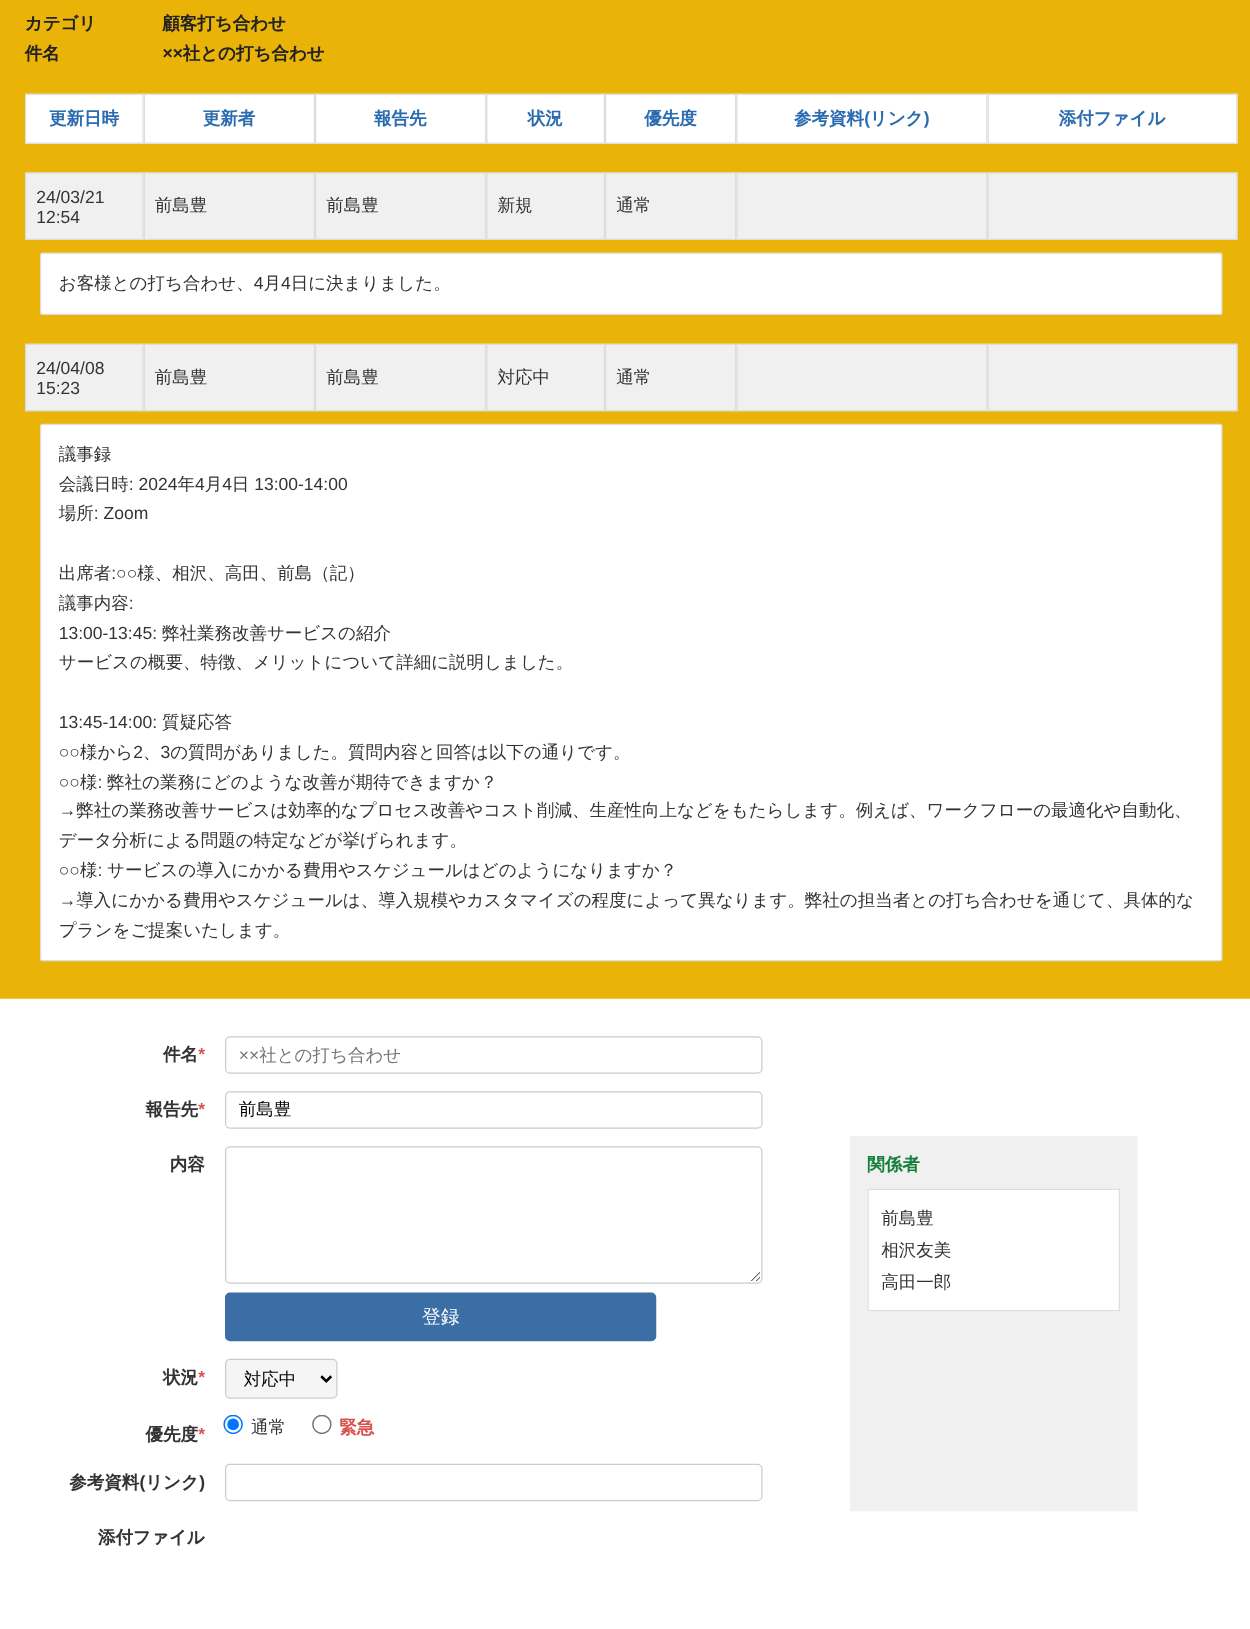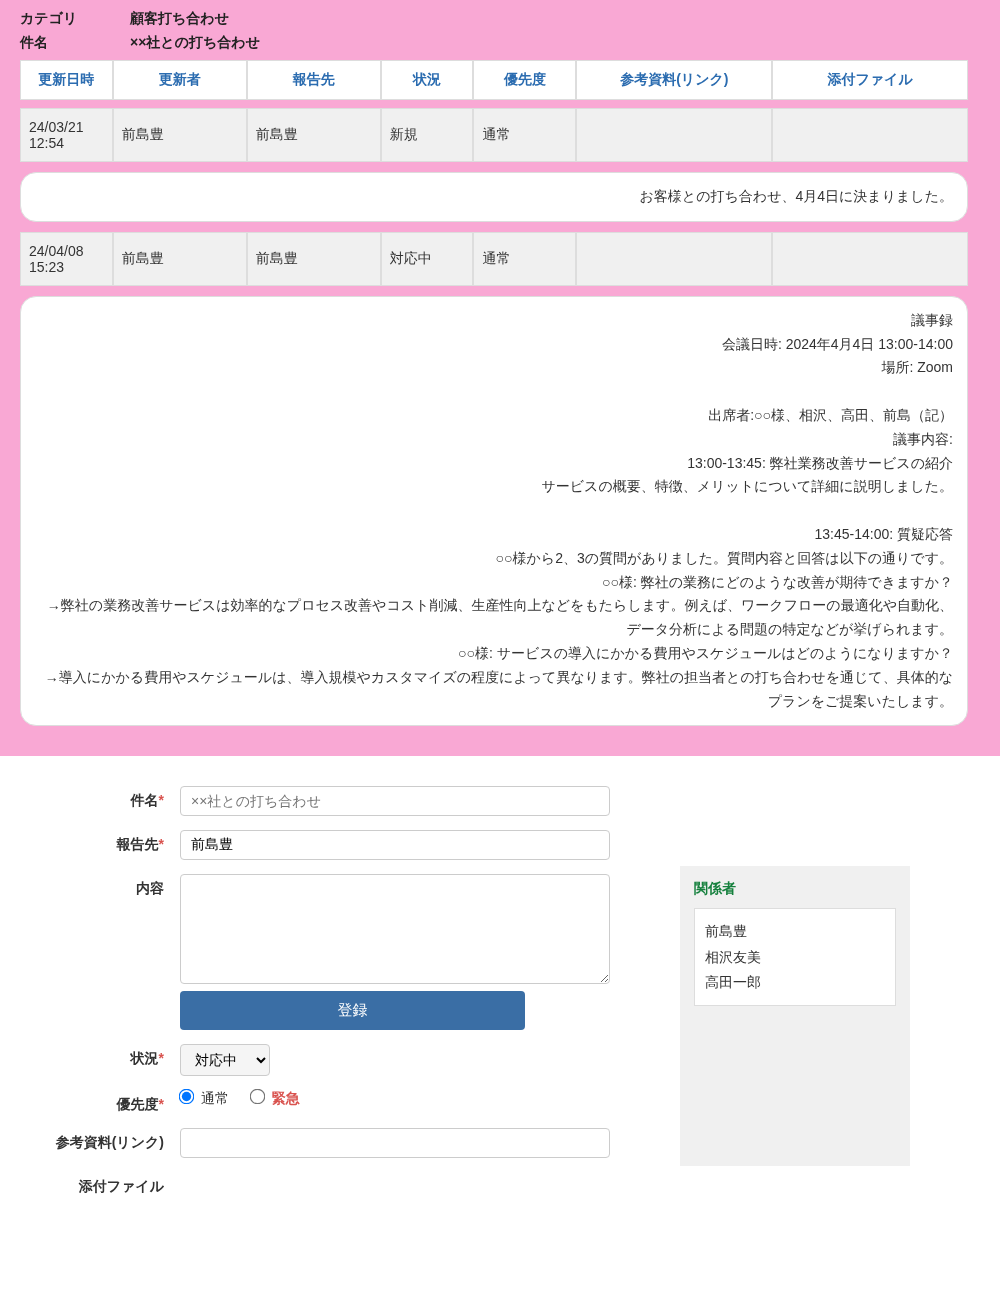--- a/index.html
+++ b/index.html
@@ -4,67 +4,66 @@
 <style>
   * { box-sizing: border-box; margin: 0; padding: 0; }
   body {
     font-family: "Hiragino Kaku Gothic ProN", "メイリオ", Meiryo, sans-serif;
     font-size: 14px;
     color: #333;
     background: #fff;
     width: 1000px;
   }
   .top-section {
-    background: #f9a8d4;
-    padding: 10px 32px 20px 20px;
+    background: #eab308;
+    padding: 10px 10px 20px 20px;
   }
   .meta-row {
     display: flex;
     margin-bottom: 6px;
   }
   .meta-label {
     width: 110px;
     font-weight: bold;
     color: #222;
   }
   .meta-value {
     font-weight: bold;
     color: #222;
     text-align: right;
   }
   table.history {
     width: 100%;
     border-collapse: separate;
     border-spacing: 0;
-    margin-top: 8px;
+    margin-top: 23px;
   }
   table.history th {
     background: #fff;
     color: #2b6cb0;
     font-weight: bold;
     padding: 10px 8px;
     text-align: center;
     border: 1px solid #ddd;
     font-size: 14px;
   }
   table.history td {
     background: #f0f0f0;
     padding: 10px 8px;
     border: 1px solid #ddd;
     vertical-align: middle;
   }
   .note-box {
     background: #fff;
     border: 1px solid #ddd;
-    border-radius: 16px;
+    border-radius: 2px;
     padding: 12px 14px;
-    margin: 10px 0;
+    margin: 10px 12px;
     line-height: 1.7;
     white-space: pre-wrap;
-    text-align: right;
   }
   .form-section {
     padding: 30px 20px 30px 20px;
     display: flex;
     align-items: flex-start;
     gap: 40px;
   }
   .form-main {
     flex: 0 0 620px;
   }

